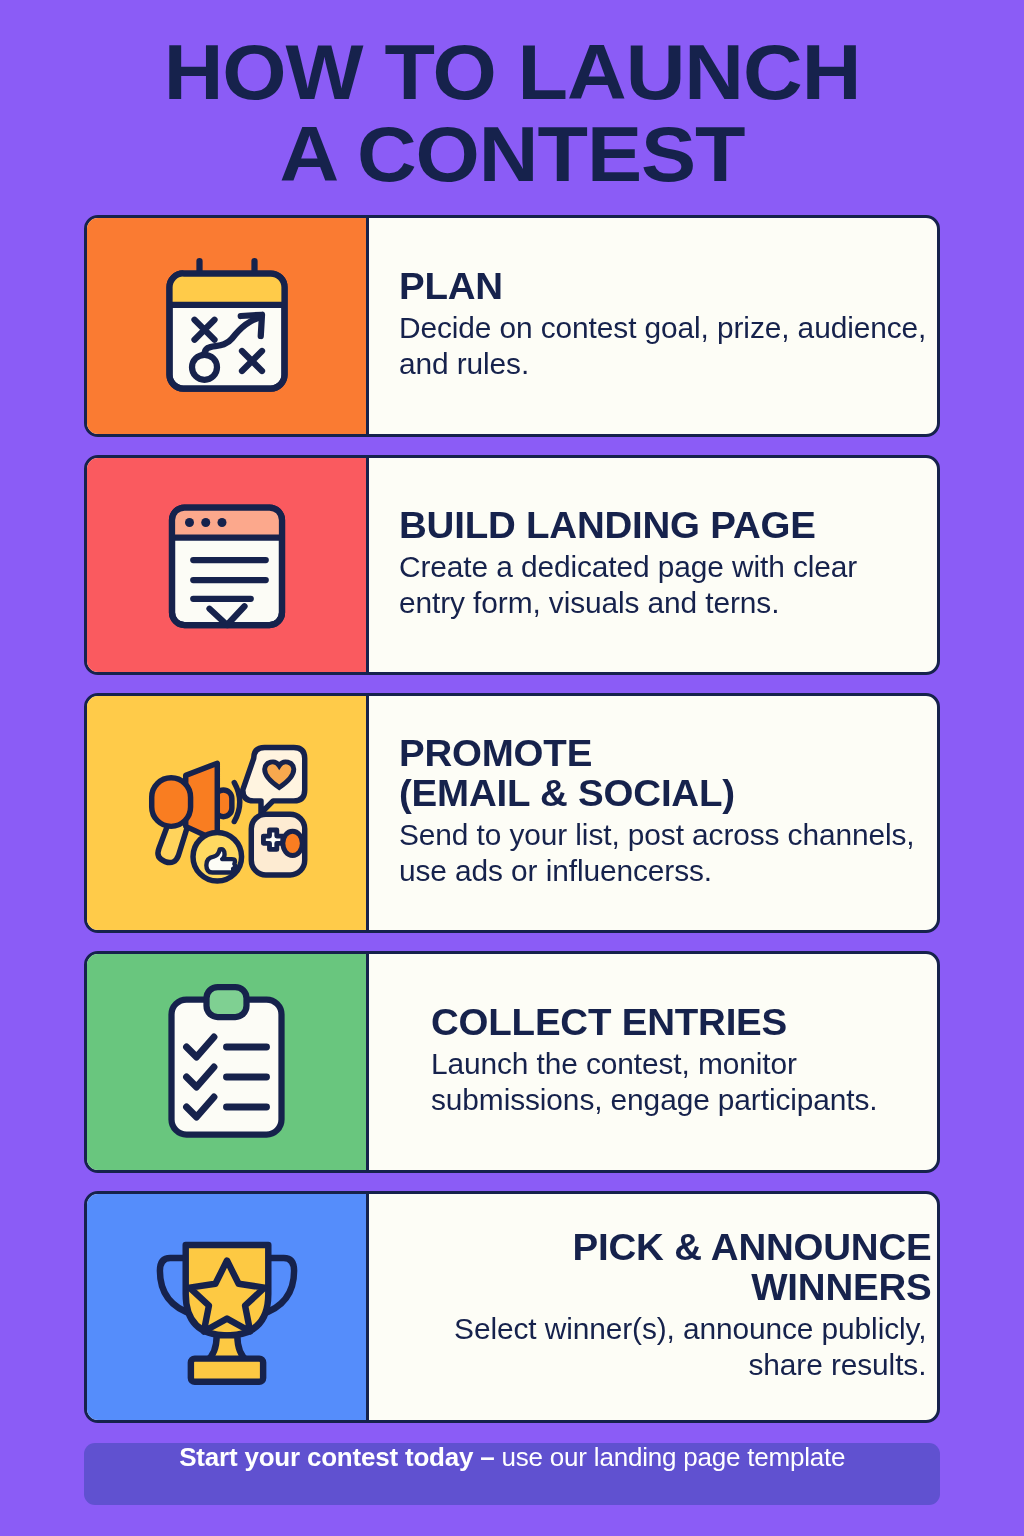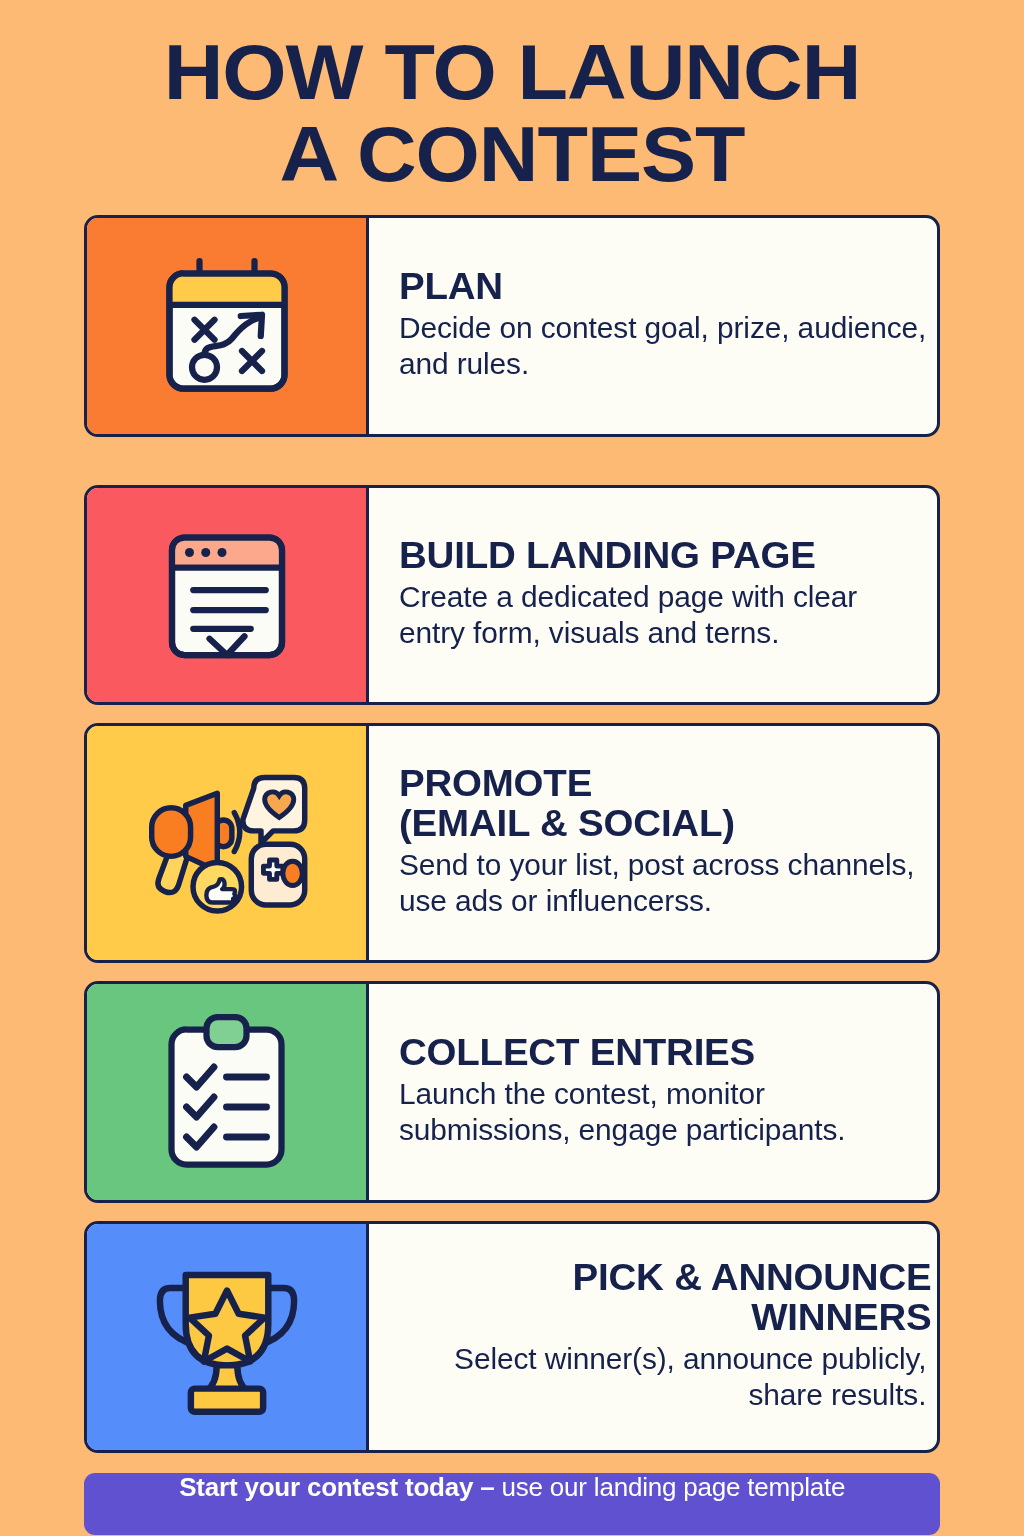--- a/index.html
+++ b/index.html
@@ -11,21 +11,21 @@
     height: 1536px;
     background: #FDFDF6;
     font-family: "Liberation Sans", sans-serif;
     overflow: hidden;
   }
   .page {
     position: relative;
     width: 1024px;
     height: 1536px;
     box-sizing: border-box;
-    background: #fdba74;
+    background: #8b5cf6;
   }
 
   
   .title-block {
     padding-top: 34px;
     text-align: center;
   }
   .title-line {
     color: #16224C;
     font-family: "Liberation Sans Narrow", "Liberation Sans", sans-serif;
@@ -91,23 +91,23 @@
     font-size: 29px;
     line-height: 1.24;
     letter-spacing: -0.1px;
     transform: scaleX(1.03);
     transform-origin: left center;
     margin: 0;
   }
 
   
   .card.c1 { height: 222px; }
-  .card.c2 { height: 220px; margin-top: 30px; }
+  .card.c2 { height: 220px; }
   .card.c3 { height: 240px; }
-  .card.c4 { height: 222px; }
+  .card.c4 { height: 222px; gap: 32px; }
   .card.c5 { height: 232px; text-align: right; }
 
   
   .footer {
     margin: 20px auto 0 auto;
     width: 856px;
     height: 62px;
     border-radius: 11px;
     background: #6051D0;
     display: flex;

